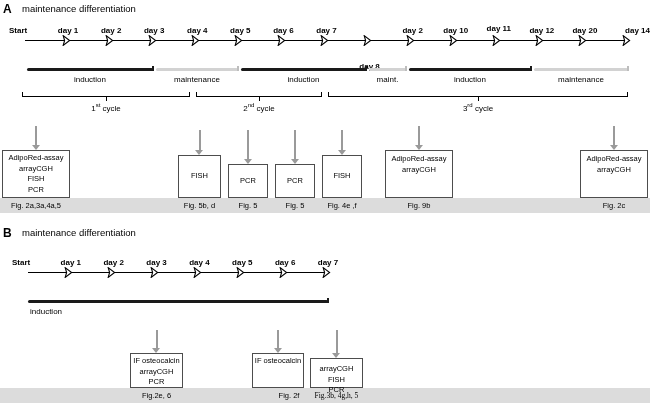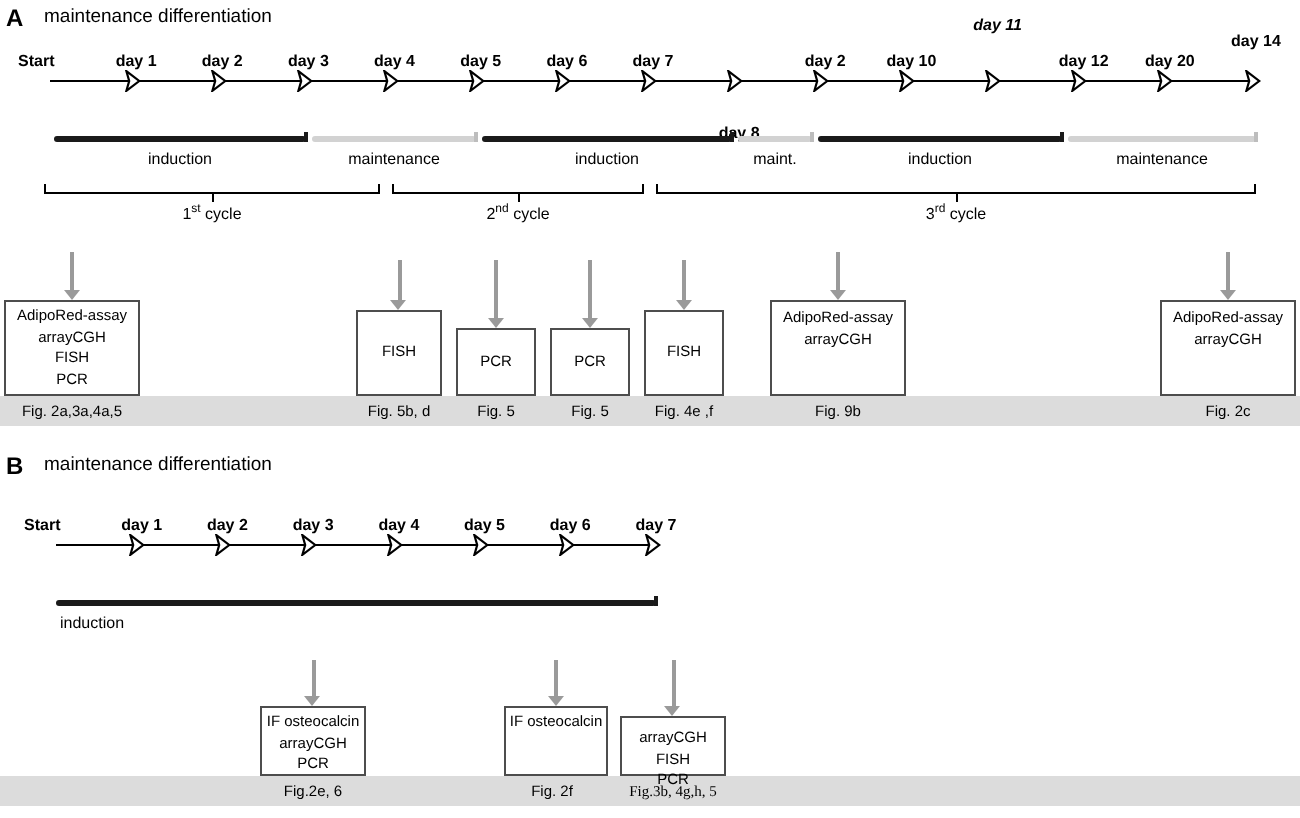--- a/index.html
+++ b/index.html
@@ -114,39 +114,39 @@
       <svg width="9" height="11" viewBox="0 0 9 11">
         <path d="M1.2 0.6 L7.6 5.5 L1.2 10.4 L2.6 5.5 Z" fill="#ffffff" stroke="#000" stroke-width="1.1" stroke-linejoin="miter"></path>
       </svg>
     </div>
     <div class="tl-label" style="left:433.71428571428567px;top:26px;width:44px;">day 10</div>
     <div class="chev" style="left:492.2857142857143px;top:35px;">
       <svg width="9" height="11" viewBox="0 0 9 11">
         <path d="M1.2 0.6 L7.6 5.5 L1.2 10.4 L2.6 5.5 Z" fill="#ffffff" stroke="#000" stroke-width="1.1" stroke-linejoin="miter"></path>
       </svg>
     </div>
-    <div class="tl-label" style="left:476.7857142857143px;top:8px;width:44px;font-style:italic;">day 11</div>
+    <div class="tl-label" style="left:476.7857142857143px;top:24px;width:44px;">day 11</div>
     <div class="chev" style="left:535.3571428571429px;top:35px;">
       <svg width="9" height="11" viewBox="0 0 9 11">
         <path d="M1.2 0.6 L7.6 5.5 L1.2 10.4 L2.6 5.5 Z" fill="#ffffff" stroke="#000" stroke-width="1.1" stroke-linejoin="miter"></path>
       </svg>
     </div>
     <div class="tl-label" style="left:519.8571428571429px;top:26px;width:44px;">day 12</div>
     <div class="chev" style="left:578.4285714285714px;top:35px;">
       <svg width="9" height="11" viewBox="0 0 9 11">
         <path d="M1.2 0.6 L7.6 5.5 L1.2 10.4 L2.6 5.5 Z" fill="#ffffff" stroke="#000" stroke-width="1.1" stroke-linejoin="miter"></path>
       </svg>
     </div>
     <div class="tl-label" style="left:562.9285714285714px;top:26px;width:44px;">day 20</div>
     <div class="chev" style="left:621.5px;top:35px;">
       <svg width="9" height="11" viewBox="0 0 9 11">
         <path d="M1.2 0.6 L7.6 5.5 L1.2 10.4 L2.6 5.5 Z" fill="#ffffff" stroke="#000" stroke-width="1.1" stroke-linejoin="miter"></path>
       </svg>
     </div>
-    <div class="tl-label" style="left:606px;top:16px;width:44px;">day 14</div>
+    <div class="tl-label" style="left:606px;top:26px;width:44px;text-align:right;">day 14</div>
   </div>
 <div id="panelA-bars">
     <div class="bar dark" style="left:27px;top:68px;width:126px;"></div>
     <div class="bar-cap " style="left:152px;top:66px;"></div>
     <div class="bar-label" style="left:40px;top:75px;width:100px;">induction</div>
     <div class="bar light" style="left:156px;top:68px;width:82px;"></div>
     <div class="bar-cap light" style="left:237px;top:66px;"></div>
     <div class="bar-label" style="left:147px;top:75px;width:100px;">maintenance</div>
     <div class="bar dark" style="left:241px;top:68px;width:125px;"></div>
     <div class="bar-cap " style="left:365px;top:66px;"></div>
@@ -306,21 +306,21 @@
       <div class="ln">PCR</div>
     </div>
     <div class="cap" style="left:96.5px;top:391px;width:120px;">Fig.2e,  6</div>
     <div class="down-arrow" style="left:273.5px;top:330px;height:23px;">
       <div class="shaft" style="height:18px;"></div>
       <div class="head" style="top:18px;"></div>
     </div>
     <div class="abox" style="left:252px;top:353px;width:52px;height:35px;justify-content:flex-start;padding-top:2px;">
       <div class="ln">IF osteocalcin</div>
     </div>
-    <div class="cap" style="left:216px;top:391px;width:120px;text-align:center;">Fig. 2f</div>
+    <div class="cap" style="left:229px;top:391px;width:120px;text-align:center;">Fig. 2f</div>
     <div class="down-arrow" style="left:332px;top:330px;height:28px;">
       <div class="shaft" style="height:23px;"></div>
       <div class="head" style="top:23px;"></div>
     </div>
     <div class="abox" style="left:310px;top:358px;width:53px;height:30px;justify-content:flex-start;padding-top:5px;">
       <div class="ln">arrayCGH</div>
       <div class="ln">FISH</div>
       <div class="ln">PCR</div>
     </div>
     <div class="cap" style="left:276.5px;top:391px;width:120px;font-family:Liberation Serif, serif;">Fig.3b, 4g,h, 5</div>

